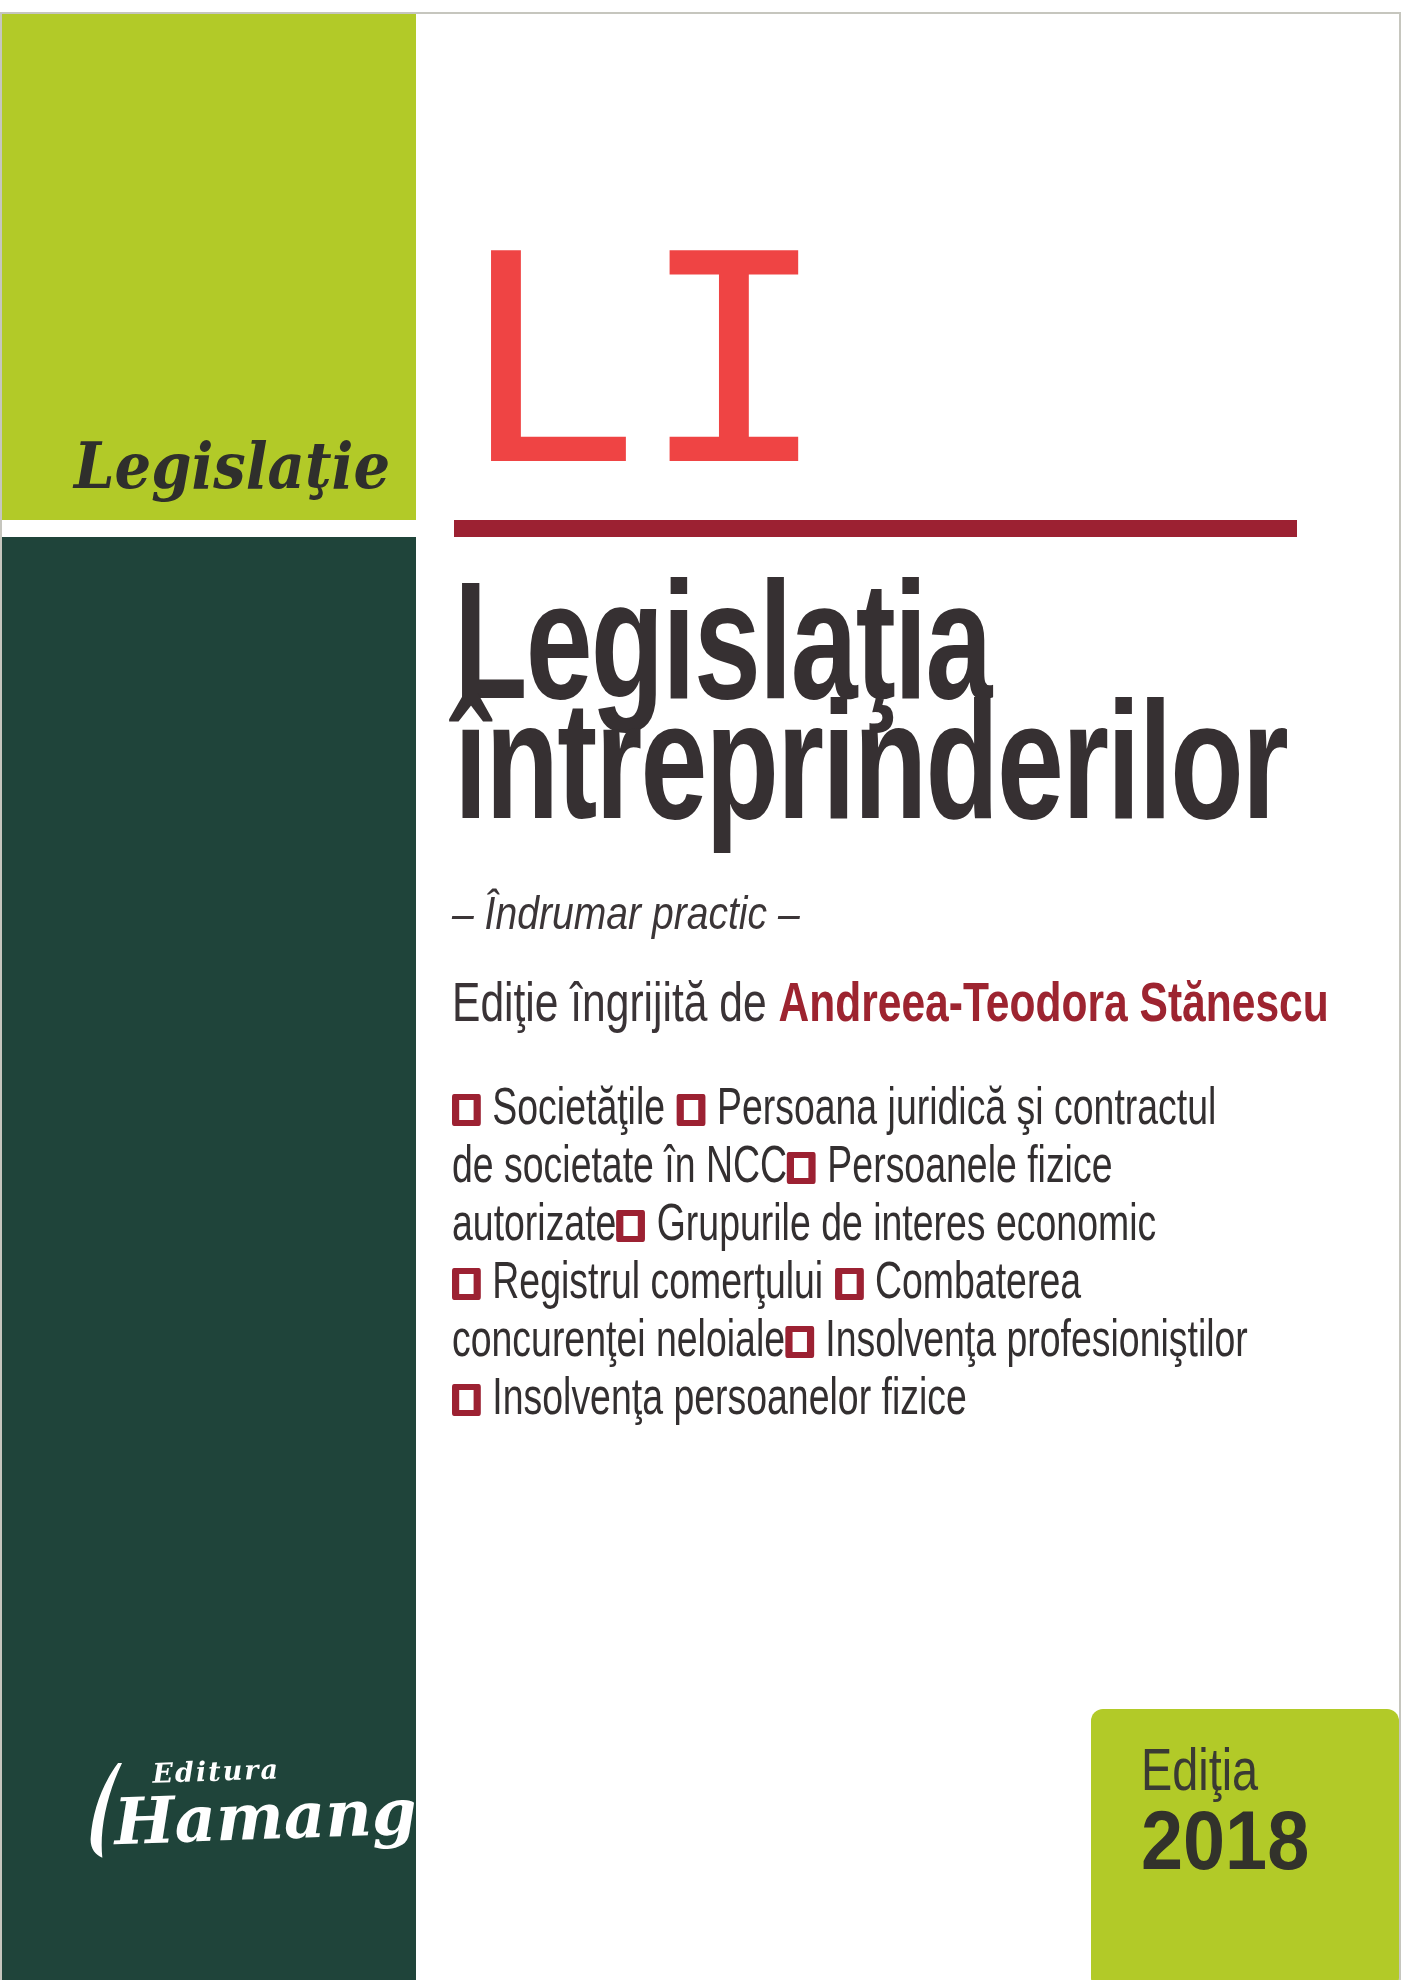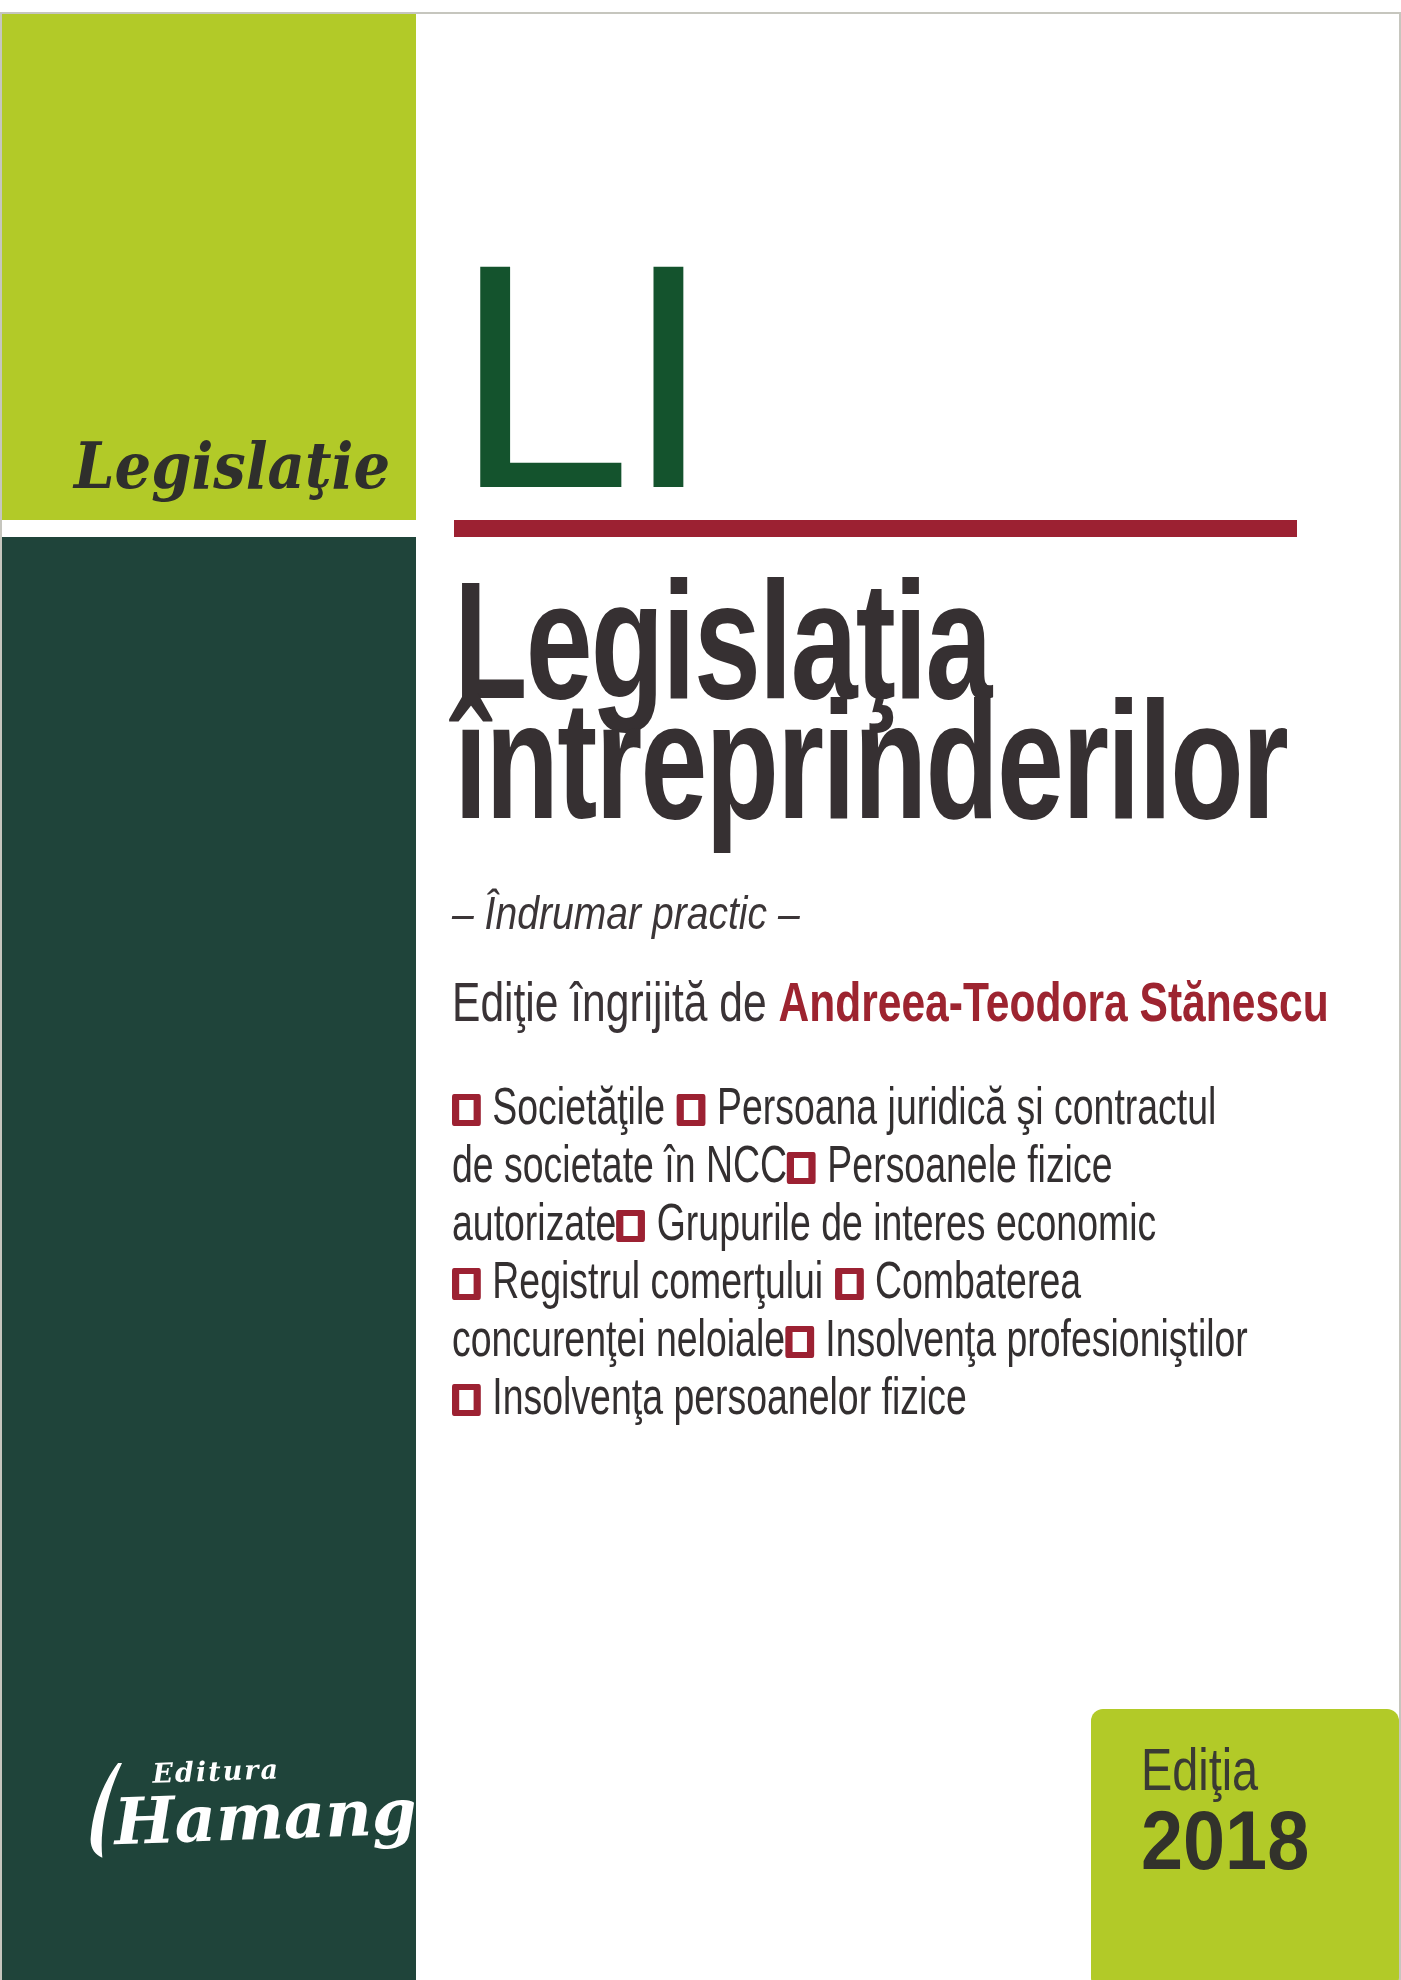--- a/index.html
+++ b/index.html
@@ -29,23 +29,23 @@
     position:absolute;left:72px;top:420px;width:330px;
     font-family:"DejaVu Serif", cursive, serif;
     font-style:italic;font-weight:bold;
     font-size:64px;line-height:1;color:#2f2f2c;
     transform:scaleX(0.9);transform-origin:left top;
     white-space:nowrap;
   }
   
   .monogram{
     position:absolute;left:452px;top:202px;
-    font-family:Liberation Sans, sans-serif;
+    font-family:Liberation Mono, monospace;
     font-size:320px;line-height:1;letter-spacing:-8px;
-    color:#14532d;white-space:nowrap;
+    color:#ef4444;white-space:nowrap;
   }
   .red-rule{
     position:absolute;left:452px;top:506px;width:843px;height:17px;
     background:#9c2132;
   }
   
   .title-line{
     position:absolute;left:452px;
     font-weight:bold;font-size:167px;line-height:1;
     letter-spacing:-0.015em;color:#363032;

